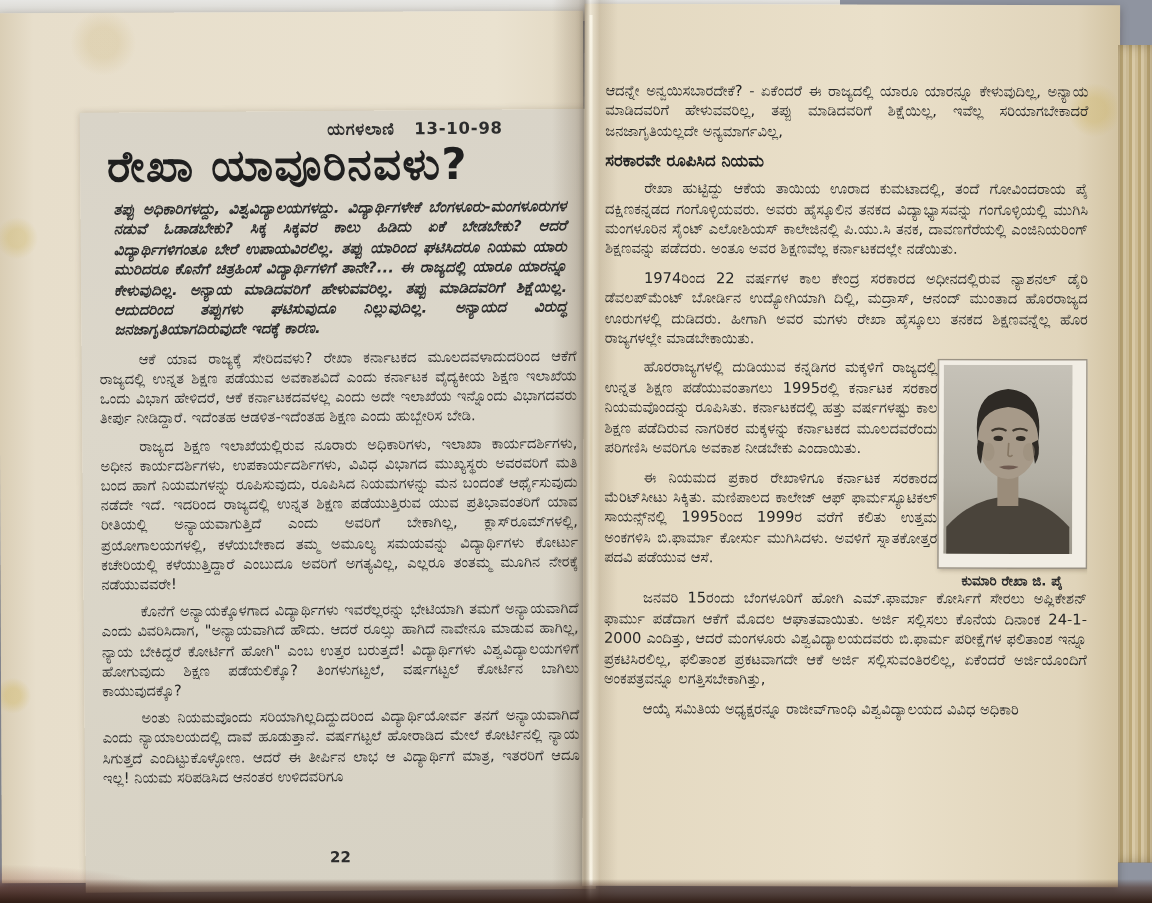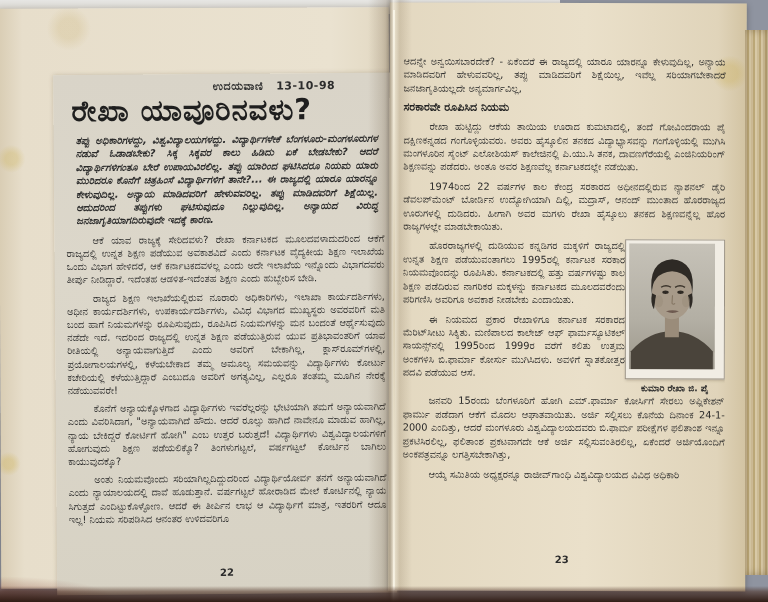--- a/index.html
+++ b/index.html
@@ -79,21 +79,21 @@
 <body>
 
 <div class="scene">
   <div class="top-light"></div>
 
   <div class="book">
 
     <div class="page page-left">
       <div class="clipping">
         <div class="masthead-line">
-          <span>ಉದಯವಾಣಿ</span>&nbsp;&nbsp;
+          <span>ಯಗಳಲಾಣಿ</span>&nbsp;&nbsp;
           <span>13-10-98</span>
         </div>
         <div class="clip-title">ರೇಖಾ ಯಾವೂರಿನವಳು?</div>
         <p class="intro">ತಪ್ಪು ಅಧಿಕಾರಿಗಳದ್ದು, ವಿಶ್ವವಿದ್ಯಾಲಯಗಳದ್ದು. ವಿದ್ಯಾರ್ಥಿಗಳೇಕೆ ಬೆಂಗಳೂರು-ಮಂಗಳೂರುಗಳ ನಡುವೆ ಓಡಾಡಬೇಕು? ಸಿಕ್ಕ ಸಿಕ್ಕವರ ಕಾಲು ಹಿಡಿದು ಏಕೆ ಬೇಡಬೇಕು? ಆದರೆ ವಿದ್ಯಾರ್ಥಿಗಳಿಗಂತೂ ಬೇರೆ ಉಪಾಯವಿರಲಿಲ್ಲ. ತಪ್ಪು ಯಾರಿಂದ ಘಟಿಸಿದರೂ ನಿಯಮ ಯಾರು ಮುರಿದರೂ ಕೊನೆಗೆ ಚಿತ್ರಹಿಂಸೆ ವಿದ್ಯಾರ್ಥಿಗಳಿಗೆ ತಾನೇ?... ಈ ರಾಜ್ಯದಲ್ಲಿ ಯಾರೂ ಯಾರನ್ನೂ ಕೇಳುವುದಿಲ್ಲ. ಅನ್ಯಾಯ ಮಾಡಿದವರಿಗೆ ಹೇಳುವವರಿಲ್ಲ. ತಪ್ಪು ಮಾಡಿದವರಿಗೆ ಶಿಕ್ಷೆಯಿಲ್ಲ. ಆದುದರಿಂದ ತಪ್ಪುಗಳು ಘಟಿಸುವುದೂ ನಿಲ್ಲುವುದಿಲ್ಲ. ಅನ್ಯಾಯದ ವಿರುದ್ಧ ಜನಜಾಗೃತಿಯಾಗದಿರುವುದೇ ಇದಕ್ಕೆ ಕಾರಣ.</p>
         <p class="body-para">ಆಕೆ ಯಾವ ರಾಜ್ಯಕ್ಕೆ ಸೇರಿದವಳು? ರೇಖಾ ಕರ್ನಾಟಕದ ಮೂಲದವಳಾದುದರಿಂದ ಆಕೆಗೆ ರಾಜ್ಯದಲ್ಲಿ ಉನ್ನತ ಶಿಕ್ಷಣ ಪಡೆಯುವ ಅವಕಾಶವಿದೆ ಎಂದು ಕರ್ನಾಟಕ ವೈದ್ಯಕೀಯ ಶಿಕ್ಷಣ ಇಲಾಖೆಯ ಒಂದು ವಿಭಾಗ ಹೇಳಿದರೆ, ಆಕೆ ಕರ್ನಾಟಕದವಳಲ್ಲ ಎಂದು ಅದೇ ಇಲಾಖೆಯ ಇನ್ನೊಂದು ವಿಭಾಗದವರು ತೀರ್ಪು ನೀಡಿದ್ದಾರೆ. ಇದೆಂತಹ ಆಡಳಿತ-ಇದೆಂತಹ ಶಿಕ್ಷಣ ಎಂದು ಹುಬ್ಬೇರಿಸ ಬೇಡಿ.</p>
         <p class="body-para">ರಾಜ್ಯದ ಶಿಕ್ಷಣ ಇಲಾಖೆಯಲ್ಲಿರುವ ನೂರಾರು ಅಧಿಕಾರಿಗಳು, ಇಲಾಖಾ ಕಾರ್ಯದರ್ಶಿಗಳು, ಅಧೀನ ಕಾರ್ಯದರ್ಶಿಗಳು, ಉಪಕಾರ್ಯದರ್ಶಿಗಳು, ವಿವಿಧ ವಿಭಾಗದ ಮುಖ್ಯಸ್ಥರು ಅವರವರಿಗೆ ಮತಿ ಬಂದ ಹಾಗೆ ನಿಯಮಗಳನ್ನು ರೂಪಿಸುವುದು, ರೂಪಿಸಿದ ನಿಯಮಗಳನ್ನು ಮನ ಬಂದಂತೆ ಆರ್ಥೈಸುವುದು ನಡೆದೇ ಇದೆ. ಇದರಿಂದ ರಾಜ್ಯದಲ್ಲಿ ಉನ್ನತ ಶಿಕ್ಷಣ ಪಡೆಯುತ್ತಿರುವ ಯುವ ಪ್ರತಿಭಾವಂತರಿಗೆ ಯಾವ ರೀತಿಯಲ್ಲಿ ಅನ್ಯಾಯವಾಗುತ್ತಿದೆ ಎಂದು ಅವರಿಗೆ ಬೇಕಾಗಿಲ್ಲ, ಕ್ಲಾಸ್‌ರೂಮ್‌ಗಳಲ್ಲಿ, ಪ್ರಯೋಗಾಲಯಗಳಲ್ಲಿ, ಕಳೆಯಬೇಕಾದ ತಮ್ಮ ಅಮೂಲ್ಯ ಸಮಯವನ್ನು ವಿದ್ಯಾರ್ಥಿಗಳು ಕೋರ್ಟು ಕಚೇರಿಯಲ್ಲಿ ಕಳೆಯುತ್ತಿದ್ದಾರೆ ಎಂಬುದೂ ಅವರಿಗೆ ಅಗತ್ಯವಿಲ್ಲ, ಎಲ್ಲರೂ ತಂತಮ್ಮ ಮೂಗಿನ ನೇರಕ್ಕೆ ನಡೆಯುವವರೇ!</p>
         <p class="body-para">ಕೊನೆಗೆ ಅನ್ಯಾಯಕ್ಕೊಳಗಾದ ವಿದ್ಯಾರ್ಥಿಗಳು ಇವರೆಲ್ಲರನ್ನು ಭೇಟಿಯಾಗಿ ತಮಗೆ ಅನ್ಯಾಯವಾಗಿದೆ ಎಂದು ವಿವರಿಸಿದಾಗ, "ಅನ್ಯಾಯವಾಗಿದೆ ಹೌದು. ಆದರೆ ರೂಲ್ಸು ಹಾಗಿದೆ ನಾವೇನೂ ಮಾಡುವ ಹಾಗಿಲ್ಲ, ನ್ಯಾಯ ಬೇಕಿದ್ದರೆ ಕೋರ್ಟಿಗೆ ಹೋಗಿ" ಎಂಬ ಉತ್ತರ ಬರುತ್ತದೆ! ವಿದ್ಯಾರ್ಥಿಗಳು ವಿಶ್ವವಿದ್ಯಾಲಯಗಳಿಗೆ ಹೋಗುವುದು ಶಿಕ್ಷಣ ಪಡೆಯಲಿಕ್ಕೊ? ತಿಂಗಳುಗಟ್ಟಲೆ, ವರ್ಷಗಟ್ಟಲೆ ಕೋರ್ಟಿನ ಬಾಗಿಲು ಕಾಯುವುದಕ್ಕೊ?</p>
         <p class="body-para">ಅಂತು ನಿಯಮವೊಂದು ಸರಿಯಾಗಿಲ್ಲದಿದ್ದುದರಿಂದ ವಿದ್ಯಾರ್ಥಿಯೋರ್ವ ತನಗೆ ಅನ್ಯಾಯವಾಗಿದೆ ಎಂದು ನ್ಯಾಯಾಲಯದಲ್ಲಿ ದಾವೆ ಹೂಡುತ್ತಾನೆ. ವರ್ಷಗಟ್ಟಲೆ ಹೋರಾಡಿದ ಮೇಲೆ ಕೋರ್ಟಿನಲ್ಲಿ ನ್ಯಾಯ ಸಿಗುತ್ತದೆ ಎಂದಿಟ್ಟುಕೊಳ್ಳೋಣ. ಆದರೆ ಈ ತೀರ್ಪಿನ ಲಾಭ ಆ ವಿದ್ಯಾರ್ಥಿಗೆ ಮಾತ್ರ, ಇತರರಿಗೆ ಆದೂ ಇಲ್ಲ! ನಿಯಮ ಸರಿಪಡಿಸಿದ ಆನಂತರ ಉಳಿದವರಿಗೂ</p>
         <div class="pagenum pagenum-left">22</div>
       </div>
@@ -147,21 +147,20 @@
             <figcaption class="photo-caption">ಕುಮಾರಿ ರೇಖಾ ಜಿ. ಪೈ</figcaption>
           </figure>
           <p class="rp-para">ಹೊರರಾಜ್ಯಗಳಲ್ಲಿ ದುಡಿಯುವ ಕನ್ನಡಿಗರ ಮಕ್ಕಳಿಗೆ ರಾಜ್ಯದಲ್ಲಿ ಉನ್ನತ ಶಿಕ್ಷಣ ಪಡೆಯುವಂತಾಗಲು 1995ರಲ್ಲಿ ಕರ್ನಾಟಕ ಸರಕಾರ ನಿಯಮವೊಂದನ್ನು ರೂಪಿಸಿತು. ಕರ್ನಾಟಕದಲ್ಲಿ ಹತ್ತು ವರ್ಷಗಳಷ್ಟು ಕಾಲ ಶಿಕ್ಷಣ ಪಡೆದಿರುವ ನಾಗರಿಕರ ಮಕ್ಕಳನ್ನು ಕರ್ನಾಟಕದ ಮೂಲದವರೆಂದು ಪರಿಗಣಿಸಿ ಅವರಿಗೂ ಅವಕಾಶ ನೀಡಬೇಕು ಎಂದಾಯಿತು.</p>
           <p class="rp-para">ಈ ನಿಯಮದ ಪ್ರಕಾರ ರೇಖಾಳಿಗೂ ಕರ್ನಾಟಕ ಸರಕಾರದ ಮೆರಿಟ್‌ಸೀಟು ಸಿಕ್ಕಿತು. ಮಣಿಪಾಲದ ಕಾಲೇಜ್ ಆಫ್ ಫಾರ್ಮಸ್ಯೂಟಿಕಲ್ ಸಾಯನ್ಸ್‌ನಲ್ಲಿ 1995ರಿಂದ 1999ರ ವರೆಗೆ ಕಲಿತು ಉತ್ತಮ ಅಂಕಗಳಿಸಿ ಬಿ.ಫಾರ್ಮಾ ಕೋರ್ಸು ಮುಗಿಸಿದಳು. ಅವಳಿಗೆ ಸ್ನಾತಕೋತ್ತರ ಪದವಿ ಪಡೆಯುವ ಆಸೆ.</p>
           <div class="clear"></div>
         </div>
 
         <p class="rp-para">ಜನವರಿ 15ರಂದು ಬೆಂಗಳೂರಿಗೆ ಹೋಗಿ ಎಮ್.ಫಾರ್ಮಾ ಕೋರ್ಸಿಗೆ ಸೇರಲು ಅಪ್ಲಿಕೇಶನ್ ಫಾರ್ಮು ಪಡೆದಾಗ ಆಕೆಗೆ ಮೊದಲ ಆಘಾತವಾಯಿತು. ಅರ್ಜಿ ಸಲ್ಲಿಸಲು ಕೊನೆಯ ದಿನಾಂಕ 24-1-2000 ಎಂದಿತ್ತು, ಆದರೆ ಮಂಗಳೂರು ವಿಶ್ವವಿದ್ಯಾಲಯದವರು ಬಿ.ಫಾರ್ಮ ಪರೀಕ್ಷೆಗಳ ಫಲಿತಾಂಶ ಇನ್ನೂ ಪ್ರಕಟಿಸಿರಲಿಲ್ಲ, ಫಲಿತಾಂಶ ಪ್ರಕಟವಾಗದೇ ಆಕೆ ಅರ್ಜಿ ಸಲ್ಲಿಸುವಂತಿರಲಿಲ್ಲ, ಏಕೆಂದರೆ ಅರ್ಜಿಯೊಂದಿಗೆ ಅಂಕಪತ್ರವನ್ನೂ ಲಗತ್ತಿಸಬೇಕಾಗಿತ್ತು,</p>
         <p class="rp-para">ಆಯ್ಕೆ ಸಮಿತಿಯ ಅಧ್ಯಕ್ಷರನ್ನೂ ರಾಜೀವ್‌ಗಾಂಧಿ ವಿಶ್ವವಿದ್ಯಾಲಯದ ವಿವಿಧ ಅಧಿಕಾರಿ</p>
       </div>
-      <div class="pagenum" style="bottom:26px;left:-10px;">23</div>
     </div>
 
     <div class="fore-edge"></div>
     <div class="gutter"></div>
     <div class="gutter-crease"></div>
     <div class="bottom-corner-left"></div>
     <div class="bottom-band"></div>
   </div>
 </div>
 

